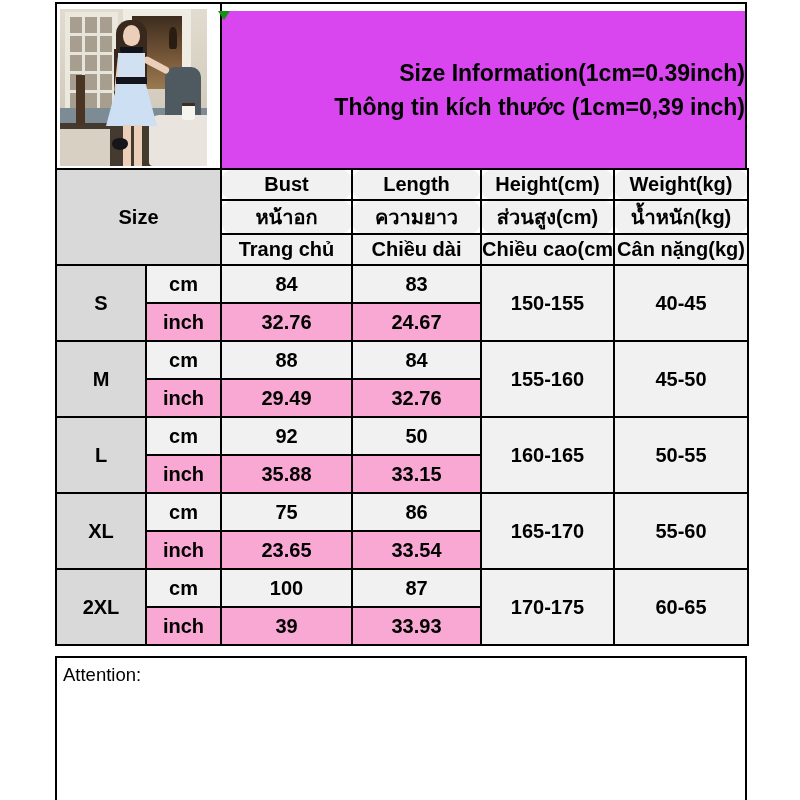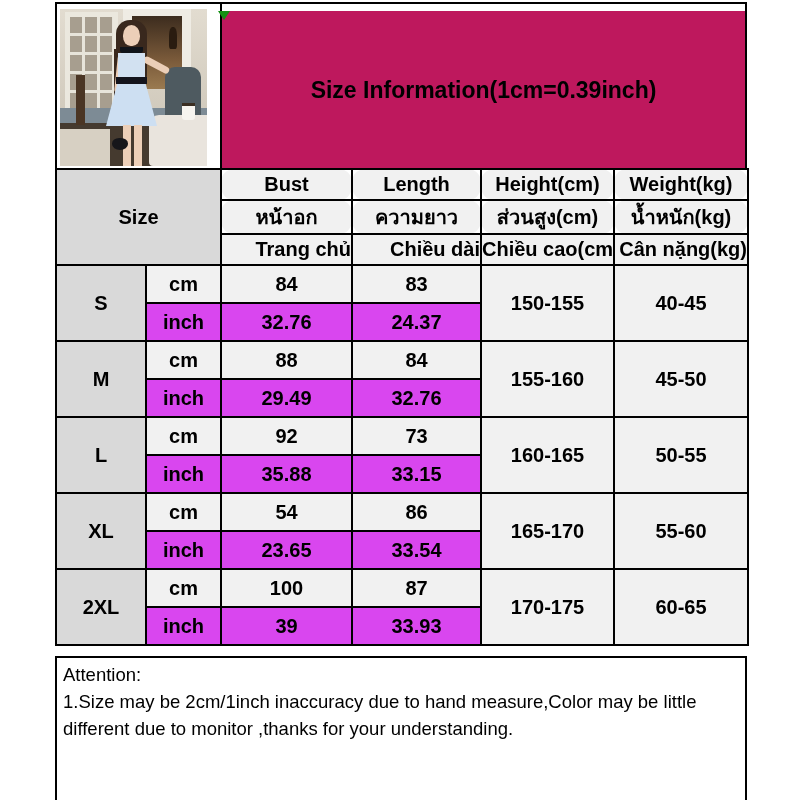--- a/index.html
+++ b/index.html
@@ -13,22 +13,22 @@
   
   .top-row{
     display:flex;box-sizing:border-box;width:692px;height:166px;
     border:2px solid #000;border-bottom:none;background:#fff;
   }
   .photo-cell{
     position:relative;width:165px;flex:0 0 165px;box-sizing:border-box;
     border-right:2px solid #000;background:#fff;overflow:hidden;
   }
   .title-cell{
-    position:relative;flex:1;background:#be185d;
-    display:flex;flex-direction:column;justify-content:center;align-items:center;
+    position:relative;flex:1;background:#d946ef;
+    display:flex;flex-direction:column;justify-content:center;align-items:flex-end;
     text-align:center;
     margin-top:7px;
   }
   .title-line{font-weight:bold;font-size:23px;line-height:34px;color:#000;white-space:nowrap;}
   .corner-flag{
     position:absolute;top:0;left:-4px;width:0;height:0;
     border-left:6px solid transparent;border-right:6px solid transparent;
     border-top:9px solid #149014;
   }
 
@@ -76,24 +76,24 @@
     font-weight:bold;text-align:center;
   }
   table.size-table td{
     border:2px solid #000;vertical-align:middle;padding:0;
     font-size:20px;overflow:hidden;white-space:nowrap;
   }
   tr.hrow{height:31px;}
   tr.drow{height:38px;}
   td.size-cell{background:#d9d9d9;font-size:38px;margin-left:24px;}
   td.g{background:#f1f1f1;}
-  td.w{background:#d946ef;}
+  td.w{background:#f9a8d4;}
   td.size-col{background:#d9d9d9;font-size:21px;}
   td.hd{font-size:19px;border-radius:13px;}
-  td.hd-vi{font-size:18px;text-align:right;}
+  td.hd-vi{font-size:18px;}
 
   
   .attention-box{
     box-sizing:border-box;width:692px;height:152px;margin-top:10px;
     border:2px solid #000;background:#fff;
     padding:3px 6px;font-size:18.5px;line-height:27px;font-weight:normal;
   }
 </style>
 </head>
 <body>
@@ -128,20 +128,21 @@
         <div class="ph belt"></div>
         <div class="ph skirt"></div>
         <div class="ph leg1"></div>
         <div class="ph leg2"></div>
         <div class="ph bag"></div>
       </div>
     </div>
     <div class="title-cell">
       <div class="corner-flag"></div>
       <div class="title-line">Size Information(1cm=0.39inch)</div>
+      <div class="title-line">Thông tin kích thước (1cm=0,39 inch)</div>
     </div>
   </div>
 
   <table class="size-table">
     <colgroup>
       <col style="width:90px">
         <col style="width:75px">
         <col style="width:131px">
       <col style="width:129px">
         <col style="width:133px">
@@ -172,55 +173,55 @@
         <td class="size-col" rowspan="2">S</td>
         <td class="g">cm</td>
         <td class="g">84</td>
         <td class="g">83</td>
         <td class="g" rowspan="2">150-155</td>
         <td class="g" rowspan="2">40-45</td>
       </tr>
       <tr class="drow">
         <td class="w">inch</td>
         <td class="w">32.76</td>
-        <td class="w">24.37</td>
+        <td class="w">24.67</td>
       </tr>
 
       <tr class="drow">
         <td class="size-col" rowspan="2">M</td>
         <td class="g">cm</td>
         <td class="g">88</td>
         <td class="g">84</td>
         <td class="g" rowspan="2">155-160</td>
         <td class="g" rowspan="2">45-50</td>
       </tr>
       <tr class="drow">
         <td class="w">inch</td>
         <td class="w">29.49</td>
         <td class="w">32.76</td>
       </tr>
 
       <tr class="drow">
         <td class="size-col" rowspan="2">L</td>
         <td class="g">cm</td>
         <td class="g">92</td>
-        <td class="g">73</td>
+        <td class="g">50</td>
         <td class="g" rowspan="2">160-165</td>
         <td class="g" rowspan="2">50-55</td>
       </tr>
       <tr class="drow">
         <td class="w">inch</td>
         <td class="w">35.88</td>
         <td class="w">33.15</td>
       </tr>
 
       <tr class="drow">
         <td class="size-col" rowspan="2">XL</td>
         <td class="g">cm</td>
-        <td class="g">54</td>
+        <td class="g">75</td>
         <td class="g">86</td>
         <td class="g" rowspan="2">165-170</td>
         <td class="g" rowspan="2">55-60</td>
       </tr>
       <tr class="drow">
         <td class="w">inch</td>
         <td class="w">23.65</td>
         <td class="w">33.54</td>
       </tr>
 
@@ -235,16 +236,15 @@
       <tr class="drow">
         <td class="w">inch</td>
         <td class="w">39</td>
         <td class="w">33.93</td>
       </tr>
     </tbody>
   </table>
 
   <div class="attention-box">
     <div>Attention:</div>
-    <div>1.Size may be 2cm/1inch inaccuracy due to hand measure,Color may be little different due to monitor ,thanks for your understanding.</div>
   </div>
 
 </div>
 
 </body></html>

